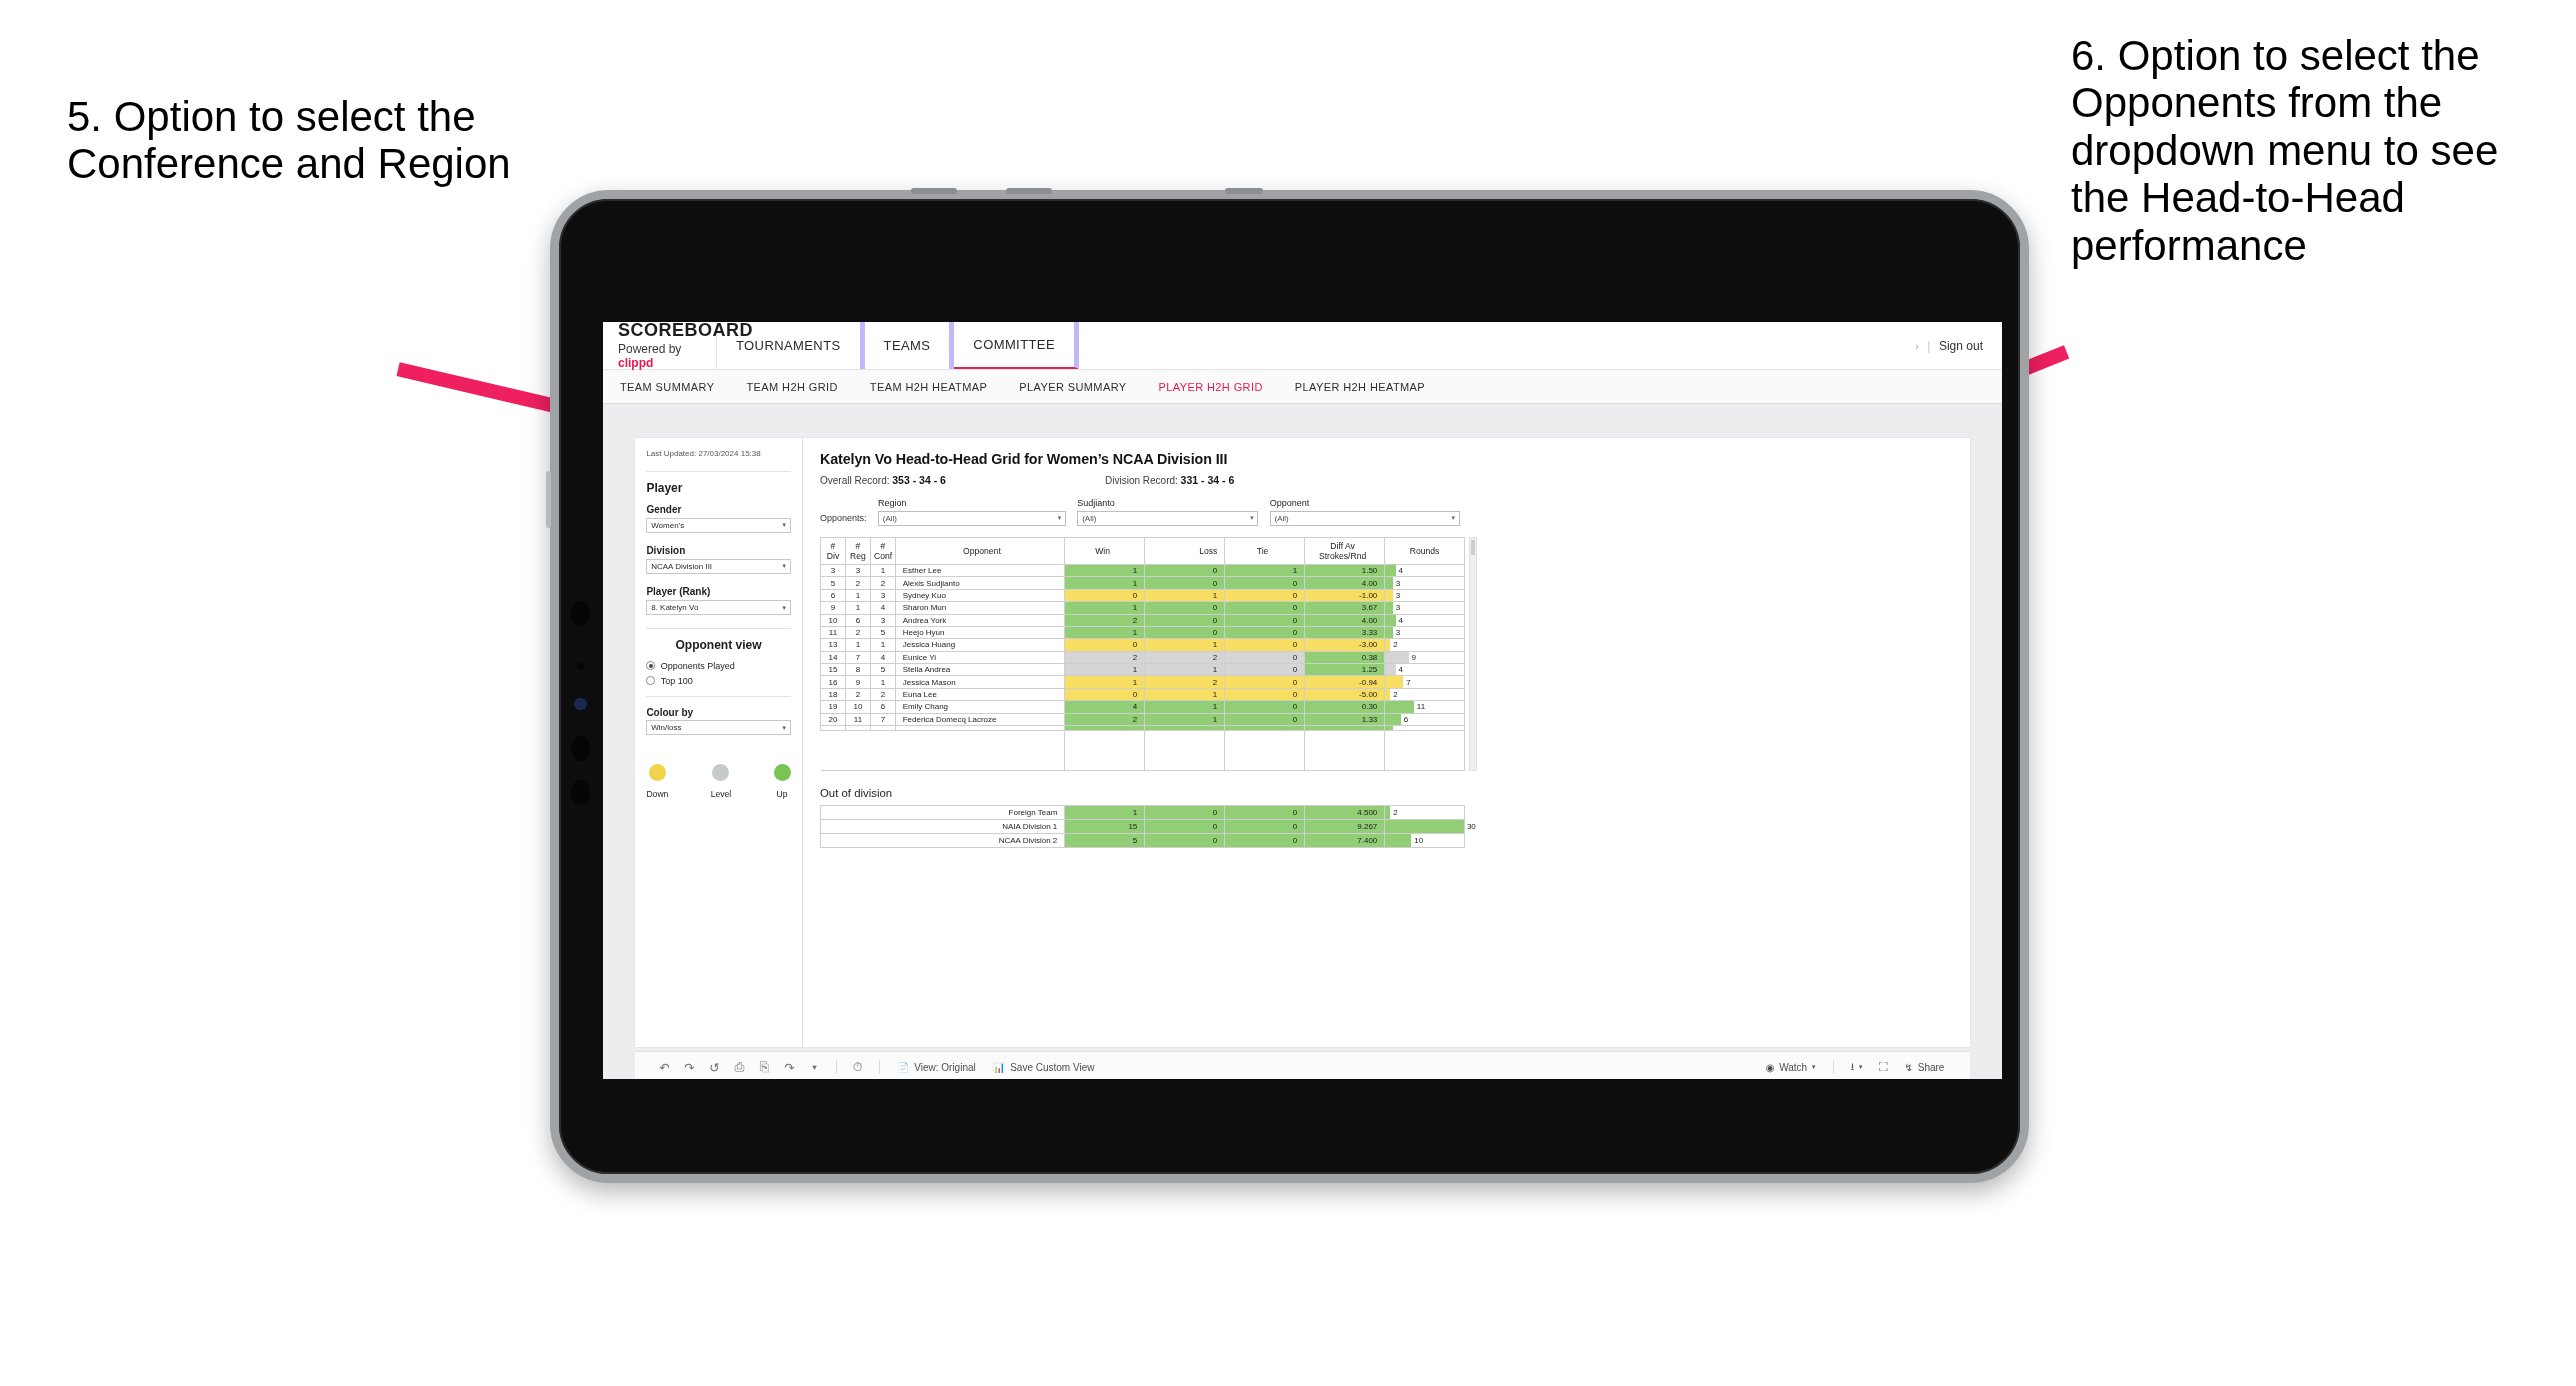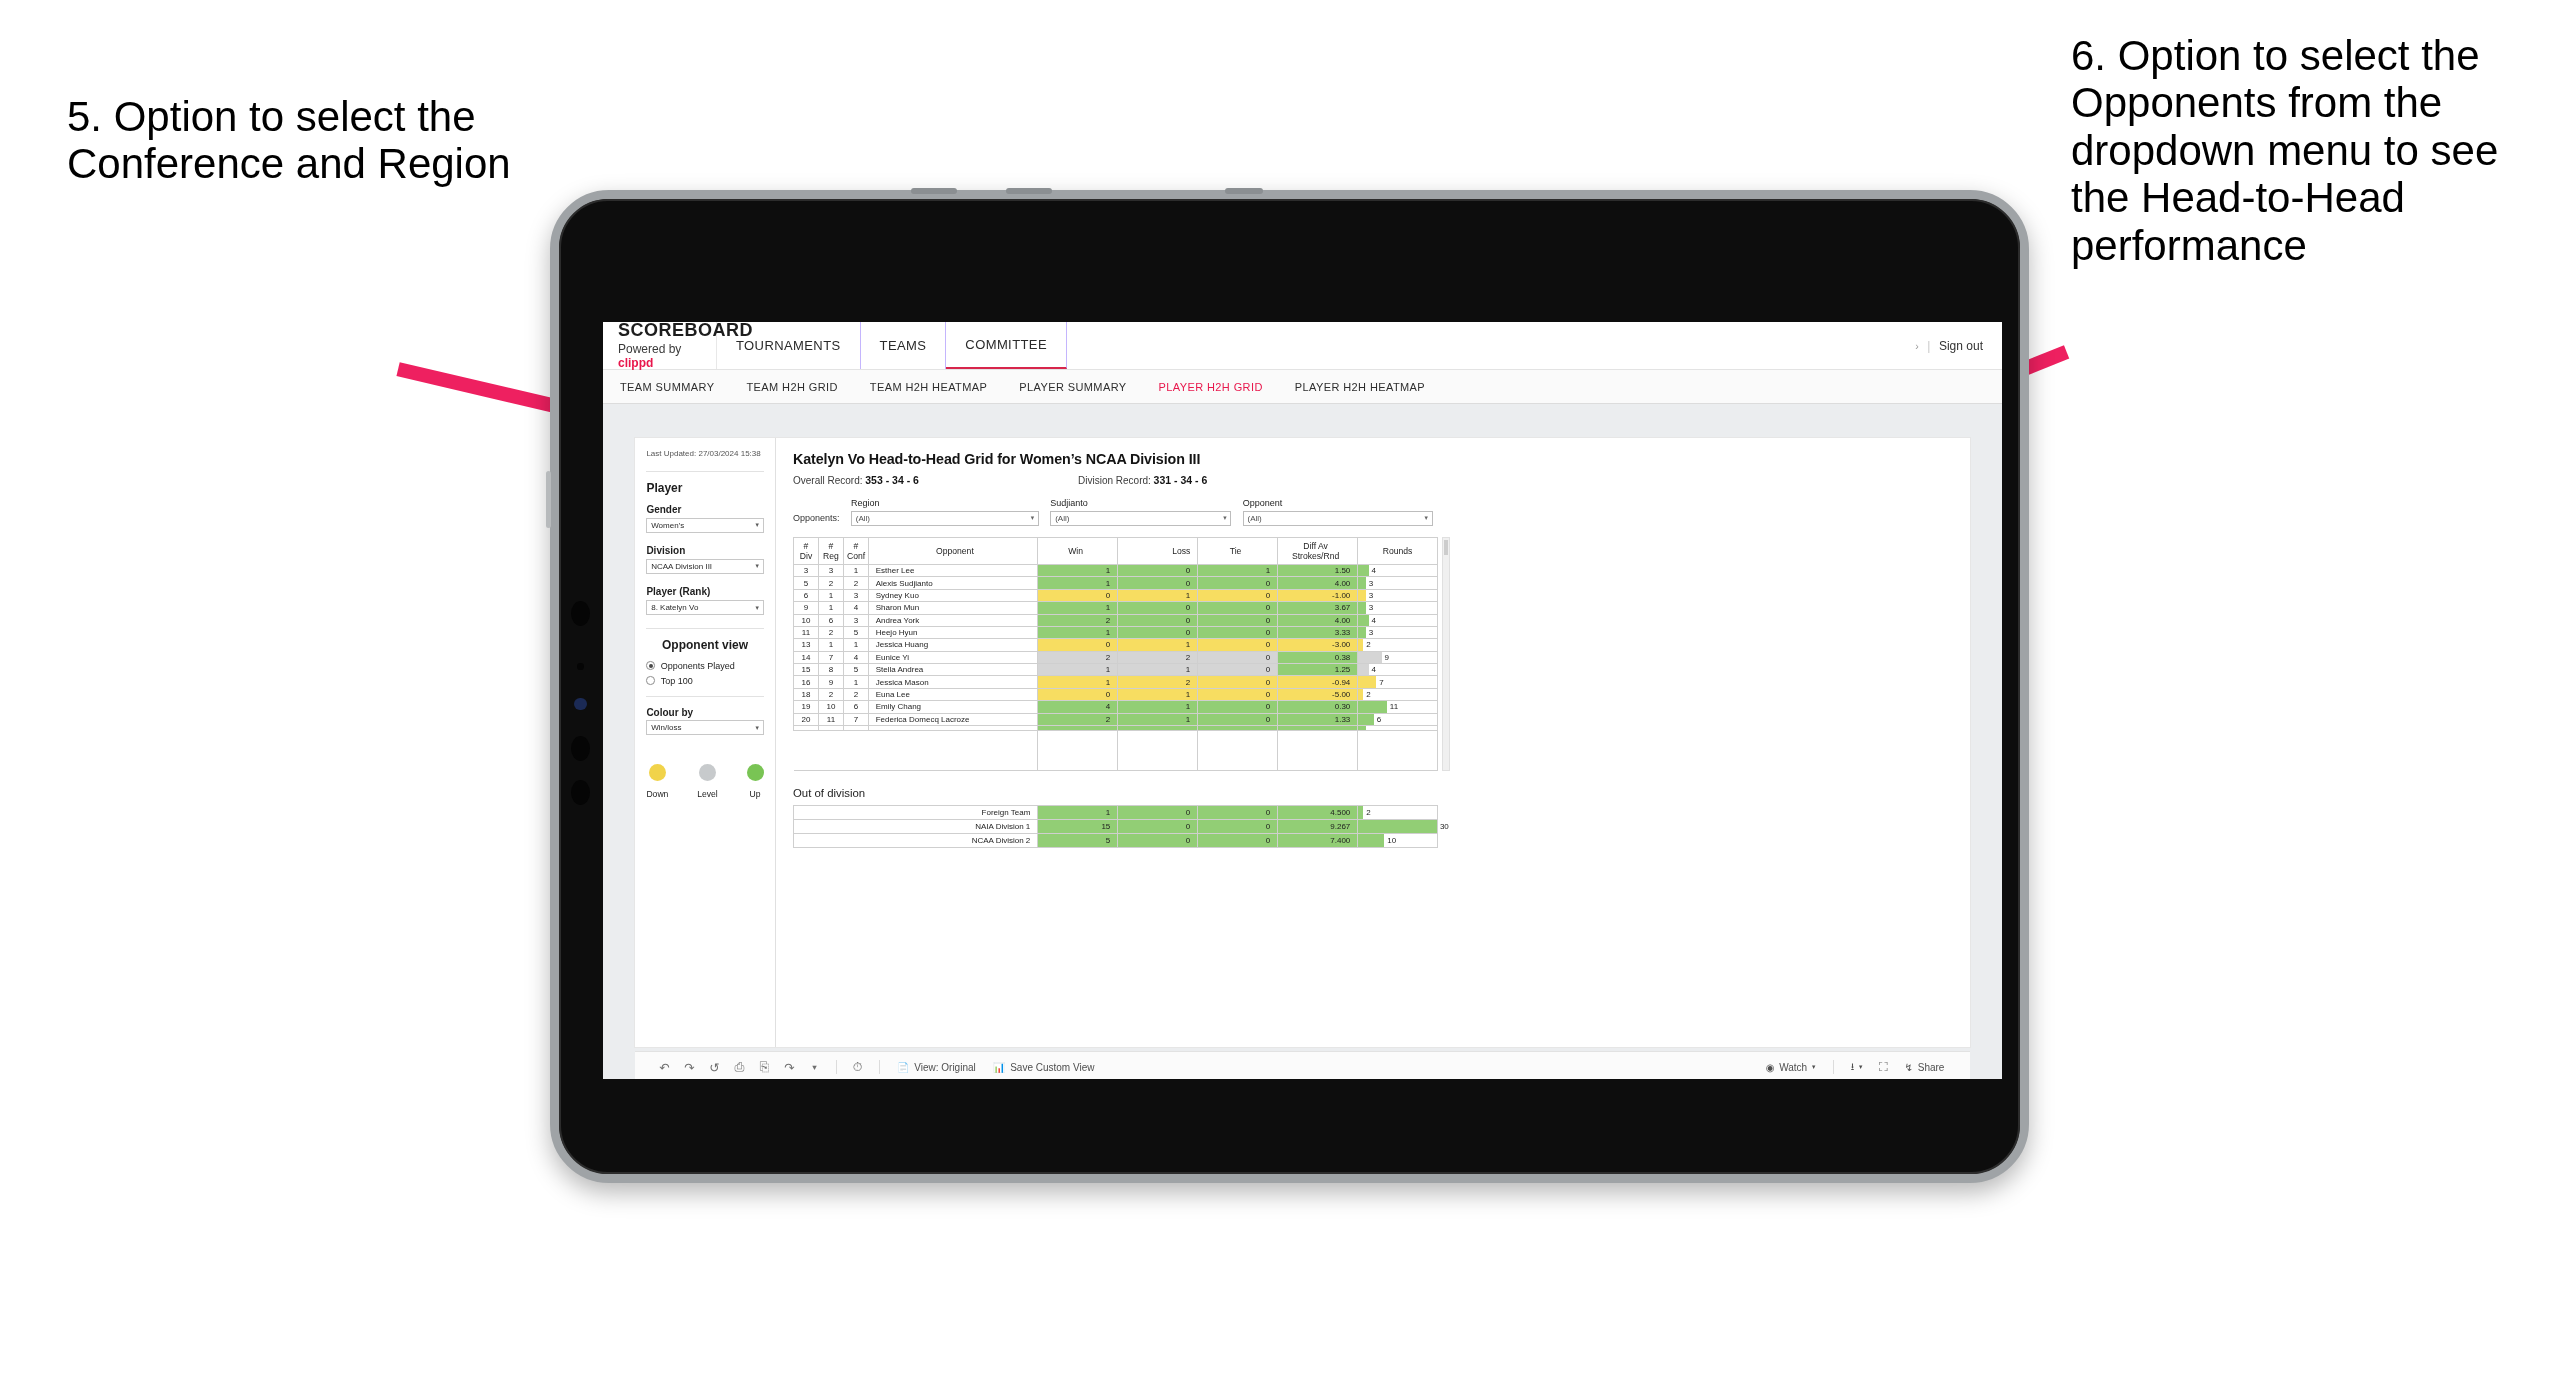--- a/index.html
+++ b/index.html
@@ -77,21 +77,21 @@
   #brand-title {
     font-size: 18px; font-weight: 800; letter-spacing: 0.5px;
     color: #1d1d1d; font-family: "Liberation Sans", sans-serif;
     line-height: 1;
   }
   #brand-sub { font-size: 12px; color: #3a3a3a; margin-top: 2.9px; }
   #brand-sub .clippd { color: #e8174c; font-weight: 700; }
   .topnav-item {
     display: flex; align-items: center; padding: 0 19px;
     font-size: 13px; color: #2a2a2a; letter-spacing: 0.4px;
-    border-right: 1px solid #c4b5fd; cursor: pointer;
+    border-right: 5px solid #c4b5fd; cursor: pointer;
   }
   .topnav-item.active { border-bottom: 2.9px solid #d7264c; }
   #topbar-spacer { flex: 1; }
   #signout-wrap {
     display: flex; align-items: center; gap: 8.6px;
     padding-right: 19px; font-size: 12px; color: #333;
   }
   #signout-caret { color: #9a9a9a; font-size: 10.5px; }
   #signout-div { color: #c9c9c9; }
 
@@ -106,21 +106,21 @@
   .subnav-item.active { color: #e8174c; }
 
   
   #workspace { padding: 34px 32px 0 32px; }
   #card {
     background: #ffffff; width: 100%; height: 609px;
     display: flex; box-shadow: 0 0 0 1px #e6e6e6;
   }
 
   
-  #sidebar { width: 141px; border-right: 1px solid #e0e0e0; padding: 11.4px 11.4px 0 11.4px; }
+  #sidebar { width: 168px; border-right: 1px solid #e0e0e0; padding: 11.4px 11.4px 0 11.4px; }
   #last-updated { font-size: 8px; color: #555; line-height: 1.35; }
   .side-rule { height: 1px; background: #e2e2e2; margin: 10.5px 0 9.5px 0; }
   .side-h { font-size: 12px; font-weight: 700; color: #1d1d1d; margin-bottom: 8.6px; }
   .side-h.center { text-align: center; }
   .field-label { font-size: 10px; font-weight: 700; color: #1d1d1d; margin-bottom: 2.9px; }
   .select {
     height: 15px; border: 1px solid #c8c8c8; background: #fff;
     display: flex; align-items: center; justify-content: space-between;
     padding: 0 3.8px; font-size: 8px; color: #2b2b2b; margin-bottom: 12.4px;
     cursor: pointer;

